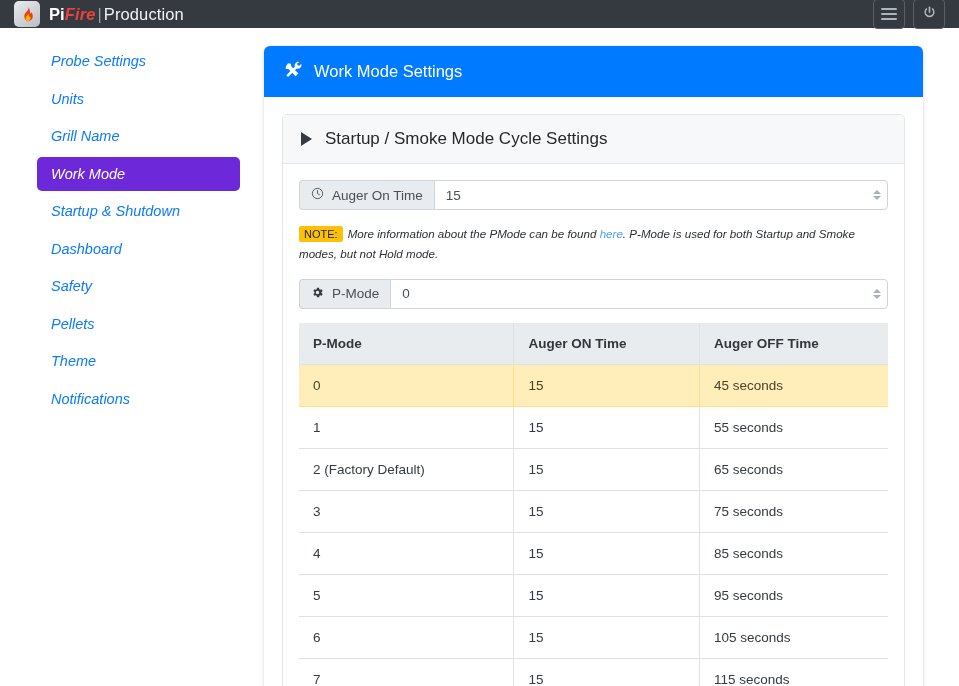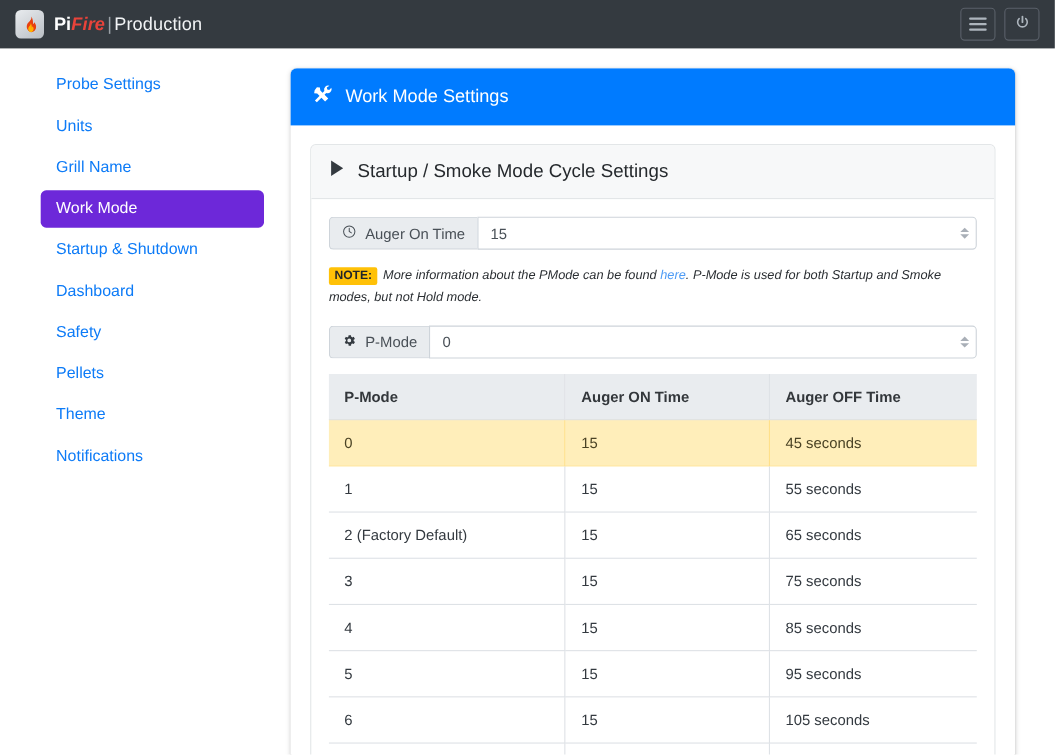--- a/index.html
+++ b/index.html
@@ -9,21 +9,21 @@
     width: 959px; height: 686px;
     overflow: hidden;
     background: #ffffff;
     font-family: "Liberation Sans", sans-serif;
     -webkit-font-smoothing: antialiased;
   }
 
   
   .navbar {
     position: relative;
-    height: 44px;
+    height: 28px;
     background: #343a40;
     display: flex;
     align-items: center;
     padding: 0 14px;
   }
   .brand {
     display: flex;
     align-items: center;
     gap: 9px;
   }
@@ -80,20 +80,21 @@
     display: block;
     font-size: 14.5px;
     color: #0d7bf7;
     line-height: 1;
     padding: 10px 0 10px 14px;
     margin: 0 0 3px 0;
     border-radius: 5px;
     cursor: pointer;
     text-decoration: none;
     white-space: nowrap;
+    font-style: italic;
   }
   .side-item.active {
     background: #6d28d9;
     color: #ffffff;
   }
 
   
   .main {
     flex: 1 1 auto;
     padding-top: 18px;
@@ -121,21 +122,21 @@
     border: 1px solid #e3e6e8;
     border-radius: 5px;
     overflow: hidden;
   }
   .card-header {
     background: #f7f8f9;
     border-bottom: 1px solid #e3e6e8;
     padding: 14px 18px;
     font-size: 17px;
     color: #25292d;
-    display: flex; gap: 13px;
+    display: flex; align-items: center; gap: 13px;
   }
   .triangle {
     width: 0; height: 0;
     border-left: 11px solid #343a40;
     border-top: 7px solid transparent;
     border-bottom: 7px solid transparent;
   }
   .card-body { padding: 16px 16px 0 16px; }
 
   
@@ -194,21 +195,21 @@
     font-size: 11.6px;
     font-style: italic;
     color: #2b2f33;
     line-height: 1.75;
     margin: 0 0 14px 0;
   }
   .note-badge {
     background: #ffc107;
     color: #212529;
     font-style: normal;
-    font-weight: bold;
+    font-weight: normal;
     font-size: 11px;
     padding: 2px 5px;
     border-radius: 2px;
     margin-right: 5px;
   }
   .note a { color: #4d9bf5; text-decoration: none; text-align: center; }
 
   
   table.pm-table {
     width: 100%;

